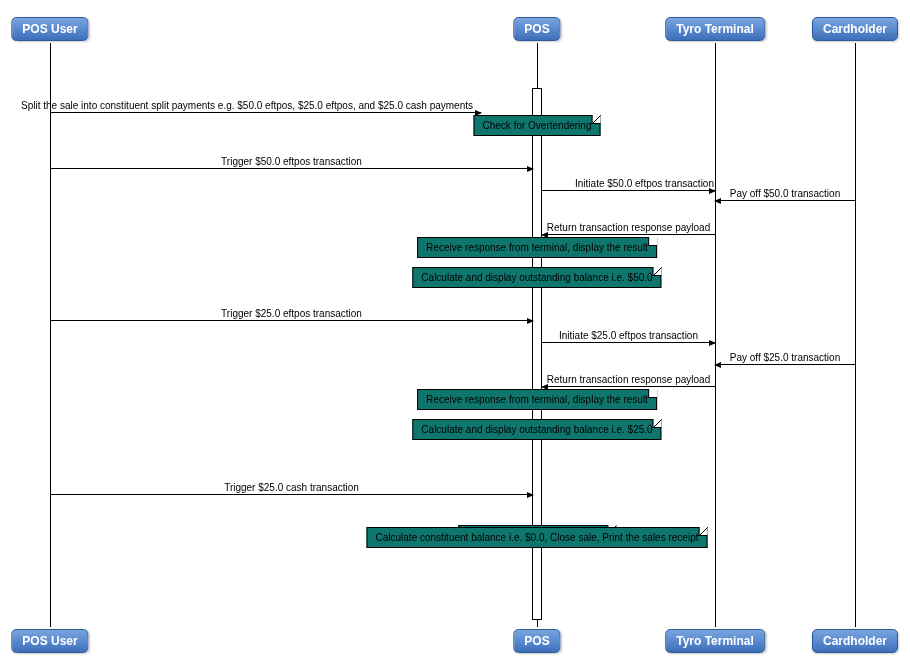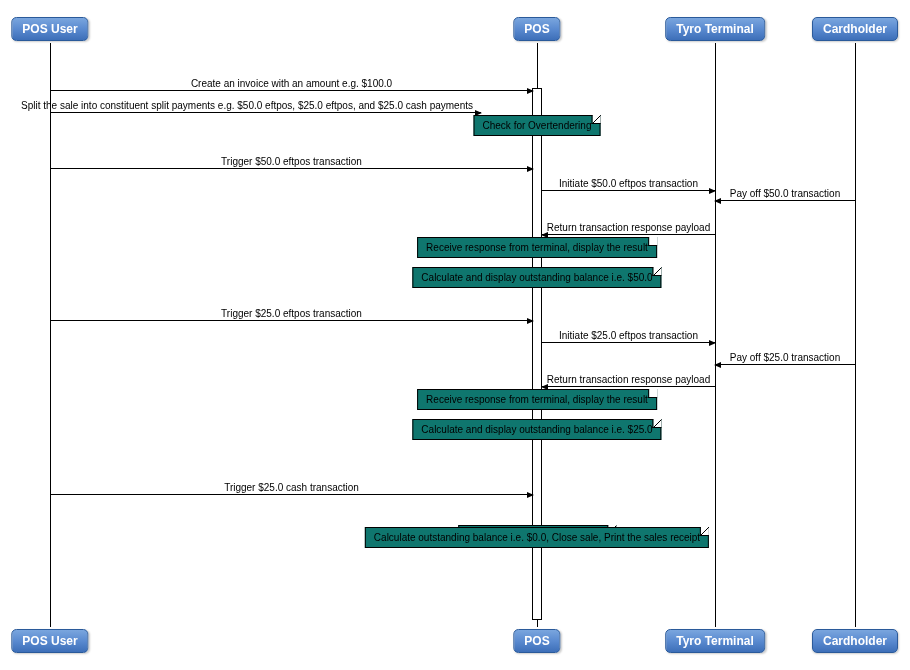--- a/index.html
+++ b/index.html
@@ -117,42 +117,37 @@
   <div class="actor" style="left:700px; top:2px;">Tyro Terminal</div>
   <div class="actor" style="left:840px; top:2px;">Cardholder</div>
 
   <div class="actor" style="left:35px; bottom:2px;">POS User</div>
   <div class="actor" style="left:522px; bottom:2px;">POS</div>
   <div class="actor" style="left:700px; bottom:2px;">Tyro Terminal</div>
   <div class="actor" style="left:840px; bottom:2px;">Cardholder</div>
 
   <div class="activation" style="left:522px; top:73px; height:530px;"></div>
 
-  <div class="msg" style="left:35px; width:483px; top:62px;">
-    <div class="msg-label" style="left:50%; transform:translateX(-50%);">Create an invoice with an amount e.g. $100.0</div>
-    <div class="msg-line"></div>
-      <div class="arrow-r"></div>
-  </div>
 
   <div class="msg" style="left:35px; width:431px; top:84px;">
     <div class="msg-label" style="right:8px;">Split the sale into constituent split payments e.g. $50.0 eftpos, $25.0 eftpos, and $25.0 cash payments</div>
     <div class="msg-line"></div>
       <div class="arrow-r"></div>
   </div>
 
   <div class="note" style="left:522px; top:100px;">Check for Overtendering</div>
 
   <div class="msg" style="left:35px; width:483px; top:140px;">
     <div class="msg-label" style="left:50%; transform:translateX(-50%);text-align:center;">Trigger $50.0 eftpos transaction</div>
     <div class="msg-line"></div>
       <div class="arrow-r"></div>
   </div>
 
   <div class="msg" style="left:527px; width:173px; top:162px;">
-    <div class="msg-label" style="left:50%; transform:translateX(-50%);">Initiate $50.0 eftpos transaction</div>
+    <div class="msg-label" style="left:50%; transform:translateX(-50%);padding-left:32px;">Initiate $50.0 eftpos transaction</div>
     <div class="msg-line"></div>
       <div class="arrow-r"></div>
   </div>
 
   <div class="msg" style="left:700px; width:140px; top:172px;text-align:right;">
     <div class="msg-label" style="left:50%; transform:translateX(-50%);">Pay off $50.0 transaction</div>
     <div class="msg-line"></div>
       <div class="arrow-l"></div>
   </div>
 
@@ -193,15 +188,15 @@
   <div class="note" style="left:522px; top:404px;">Calculate and display outstanding balance i.e. $25.0</div>
 
 
   <div class="msg" style="left:35px; width:483px; top:466px;">
     <div class="msg-label" style="left:50%; transform:translateX(-50%);">Trigger $25.0 cash transaction</div>
     <div class="msg-line"></div>
       <div class="arrow-r"></div>
   </div>
 
   <div class="note" style="left:522px; top:510px;">Process $25.0 cash transaction</div>
-  <div class="note" style="left:522px; top:512px;">Calculate outstanding balance i.e. $0.0, Close sale, Print the sales receipt</div>
+  <div class="note" style="left:522px; top:512px;">Calculate constituent balance i.e. $0.0, Close sale, Print the sales receipt</div>
 
 </div>
 
 </body></html>

